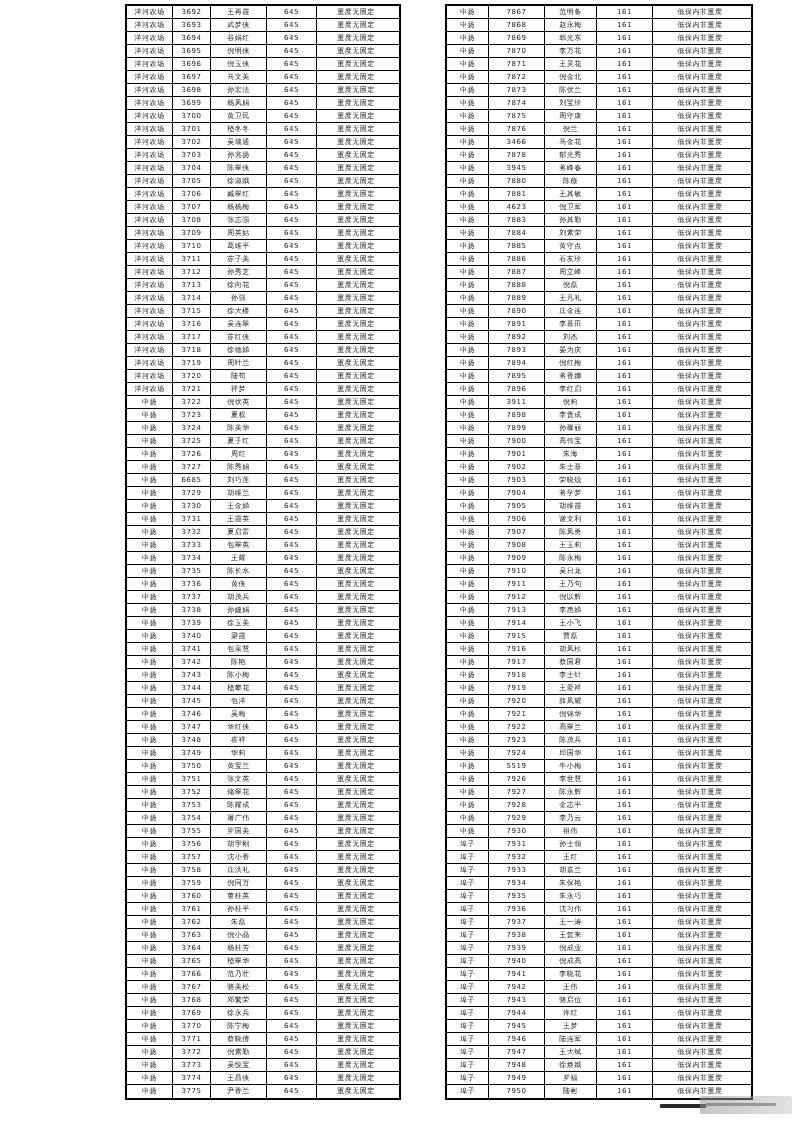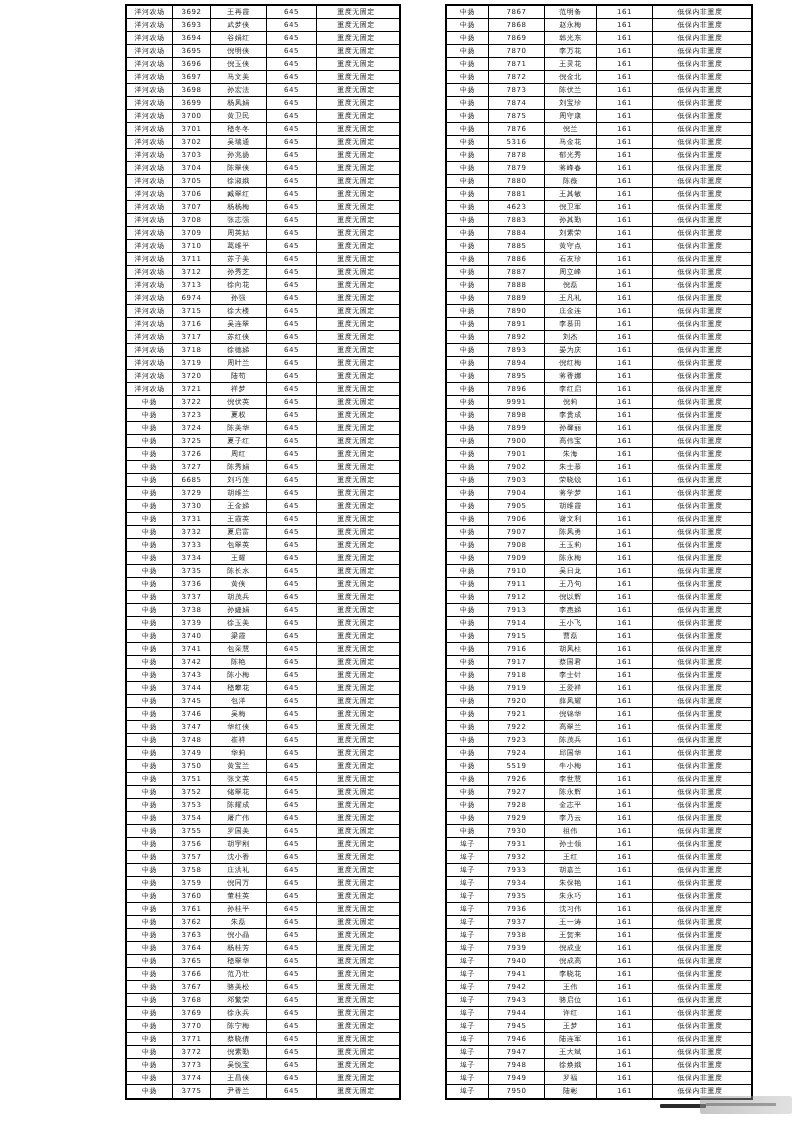--- a/index.html
+++ b/index.html
@@ -230,21 +230,21 @@
     <div class="row">
       <div class="cell c0">洋河农场</div>
       <div class="cell c1">3713</div>
       <div class="cell c2">徐向花</div>
       <div class="cell c3">645</div>
       <div class="cell c4">重度无固定</div>
     </div>
 
     <div class="row">
       <div class="cell c0">洋河农场</div>
-      <div class="cell c1">6974</div>
+      <div class="cell c1">3714</div>
       <div class="cell c2">孙强</div>
       <div class="cell c3">645</div>
       <div class="cell c4">重度无固定</div>
     </div>
 
     <div class="row">
       <div class="cell c0">洋河农场</div>
       <div class="cell c1">3715</div>
       <div class="cell c2">徐大楼</div>
       <div class="cell c3">645</div>
@@ -810,37 +810,37 @@
     <div class="row">
       <div class="cell c0">中扬</div>
       <div class="cell c1">7876</div>
       <div class="cell c2">倪兰</div>
       <div class="cell c3">161</div>
       <div class="cell c4">低保内非重度</div>
     </div>
 
     <div class="row">
       <div class="cell c0">中扬</div>
-      <div class="cell c1">5316</div>
+      <div class="cell c1">3466</div>
       <div class="cell c2">马金花</div>
       <div class="cell c3">161</div>
       <div class="cell c4">低保内非重度</div>
     </div>
 
     <div class="row">
       <div class="cell c0">中扬</div>
       <div class="cell c1">7878</div>
       <div class="cell c2">郁光秀</div>
       <div class="cell c3">161</div>
       <div class="cell c4">低保内非重度</div>
     </div>
 
     <div class="row">
       <div class="cell c0">中扬</div>
-      <div class="cell c1">7879</div>
+      <div class="cell c1">3945</div>
       <div class="cell c2">蒋峰春</div>
       <div class="cell c3">161</div>
       <div class="cell c4">低保内非重度</div>
     </div>
 
     <div class="row">
       <div class="cell c0">中扬</div>
       <div class="cell c1">7880</div>
       <div class="cell c2">陈薇</div>
       <div class="cell c3">161</div>
@@ -970,21 +970,21 @@
     <div class="row">
       <div class="cell c0">中扬</div>
       <div class="cell c1">7896</div>
       <div class="cell c2">李红启</div>
       <div class="cell c3">161</div>
       <div class="cell c4">低保内非重度</div>
     </div>
 
     <div class="row">
       <div class="cell c0">中扬</div>
-      <div class="cell c1">9991</div>
+      <div class="cell c1">3911</div>
       <div class="cell c2">倪莉</div>
       <div class="cell c3">161</div>
       <div class="cell c4">低保内非重度</div>
     </div>
 
     <div class="row">
       <div class="cell c0">中扬</div>
       <div class="cell c1">7898</div>
       <div class="cell c2">李贵成</div>
       <div class="cell c3">161</div>

